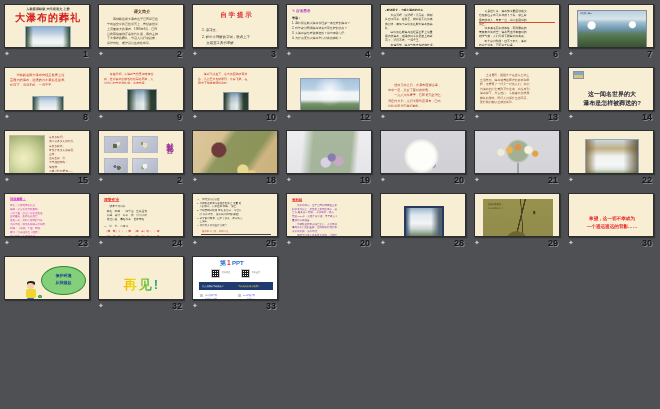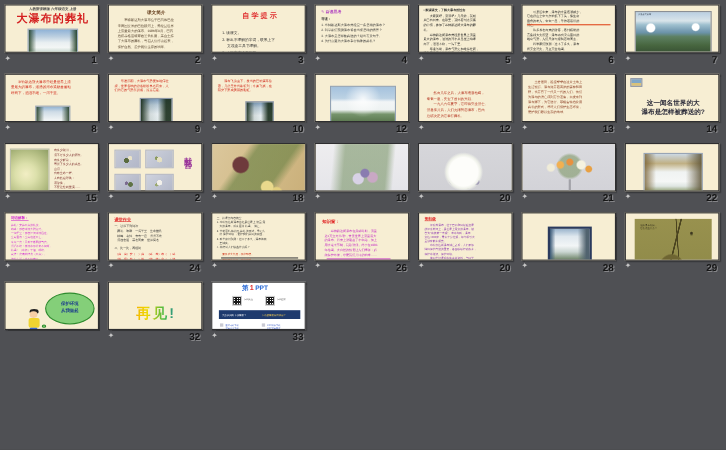--- a/index.html
+++ b/index.html
@@ -387,36 +387,20 @@
           <div class="tx" style="font-size: 4.8px; transform: scale(0.5); transform-origin: 0px 0px; left: 9px; top: 47.5px; width: 124px; color: rgb(208, 48, 20); line-height: 1.35;">愿悲剧不再重演。</div>
           <div class="rect" style="left: 8px; top: 51.5px; width: 70px; height: 0.6px; background: rgb(68, 68, 68);"></div>
         </div>
         <div class="meta">
           <span class="tricon">✦</span>
           <span class="num">25</span>
         </div>
       </div>
       <div class="cell">
         <div class="thumb">
-          <div class="tx" style="font-size: 8px; transform: scale(0.5); transform-origin: 0px 0px; left: 6px; top: 5px; width: 60px; color: rgb(224, 34, 34); font-weight: 700; line-height: 1.35;">知识窗：</div>
-          <div class="tx" style="font-size: 5.6px; transform: scale(0.5); transform-origin: 0px 0px; left: 8px; top: 14px; width: 148px; color: rgb(196, 42, 196); line-height: 1.6;">　　塞特凯达斯瀑布在鼎盛时期，流量
-达1万立方米/秒，曾是世界上流量最大
-的瀑布。后来上游建起了水电站，加上
-用水毫无节制，乱砍滥伐，终于在1986
-年枯竭。大自然的报复让人们懂得：必
-须保护环境，珍爱我们共同的地球……</div>
-          <div class="rect" style="left: 10px; top: 41px; width: 58px; height: 0.5px; background: rgb(196, 42, 196);"></div>
-        </div>
-        <div class="meta">
-          <span class="tricon">✦</span>
-          <span class="num">26</span>
-        </div>
-      </div>
-      <div class="cell">
-        <div class="thumb">
           <div class="tx" style="font-size: 6.8px; transform: scale(0.5); transform-origin: 0px 0px; left: 5px; top: 2.5px; width: 52px; color: rgb(224, 34, 34); font-weight: 700; line-height: 1.35; text-decoration: underline;">资料袋</div>
           <div class="tx" style="font-size: 5px; transform: scale(0.5); transform-origin: 0px 0px; left: 5px; top: 8.5px; width: 158px; color: rgb(138, 53, 176); line-height: 1.5;">　　伊瓜苏瀑布，位于巴西和阿根廷交界
 的伊瓜苏河上，是世界上最宽的瀑布，被
 誉为“南美第一奇观”。丰水期时，瀑布
 宽达4000米，景色十分壮观，每年吸引大
 量游客前来观赏。
 　　塞特凯达斯瀑布消亡之后，人们更加
 懂得保护自然的重要，各国纷纷行动起来，
 保护水资源、保护环境。
 　　请同学们课后收集有关资料，与同学
@@ -440,20 +424,30 @@
       <div class="cell">
         <div class="thumb">
           <div class="img im-tree" style="left: 8px; top: 5px; width: 70px; height: 51px; box-sizing: border-box;"></div>
           <div class="tx" style="font-size: 4.4px; transform: scale(0.5); transform-origin: 0px 0px; left: 13px; top: 9px; width: 60px; color: rgb(58, 53, 32); line-height: 1.5;">假如瀑布有知，
 它会说些什么？</div>
           <div class="tx" style="font-size: 4.8px; transform: scale(0.5); transform-origin: 0px 0px; left: 57px; top: 15px; writing-mode: vertical-rl; height: 60px; color: rgb(58, 53, 32); line-height: 1.35;">还我生命之水！</div>
         </div>
         <div class="meta">
           <span class="tricon">✦</span>
           <span class="num">29</span>
+        </div>
+      </div>
+      <div class="cell">
+        <div class="thumb">
+          <div class="tx" style="font-size: 9.2px; transform: scale(0.5); transform-origin: 0px 0px; left: 4px; top: 20px; width: 156px; color: rgb(238, 34, 34); font-weight: 700; text-align: center; line-height: 1.8;">希望，这一切不幸成为
+一个遥远遥远的背影……</div>
+        </div>
+        <div class="meta">
+          <span class="tricon">✦</span>
+          <span class="num">30</span>
         </div>
       </div>
       <div class="cell">
         <div class="thumb">
           <div class="rect" style="left: 36px; top: 9px; width: 45px; height: 29px; background: rgb(132, 207, 121); border-radius: 50%; border: 1px solid rgb(46, 139, 46); box-sizing: border-box;"></div>
           <div class="tx" style="font-size: 8px; transform: scale(0.5); transform-origin: 0px 0px; left: 42px; top: 16px; width: 66px; color: rgb(26, 58, 140); font-weight: 700; text-align: center; line-height: 1.6;">保护环境
 从我做起</div>
           <div class="rect" style="left: 33px; top: 38px; width: 4px; height: 3px; background: rgb(132, 207, 121); border-radius: 50%; border: 1px solid rgb(46, 139, 46); box-sizing: border-box;"></div>
           <div class="rect" style="left: 30px; top: 42px; width: 2.5px; height: 2px; background: rgb(132, 207, 121); border-radius: 50%; border: 1px solid rgb(46, 139, 46); box-sizing: border-box;"></div>
           <div class="rect" style="left: 21.5px; top: 23.5px; width: 8px; height: 4px; background: rgb(34, 34, 34); border-radius: 50% 50% 20% 20%; box-sizing: border-box;"></div>

